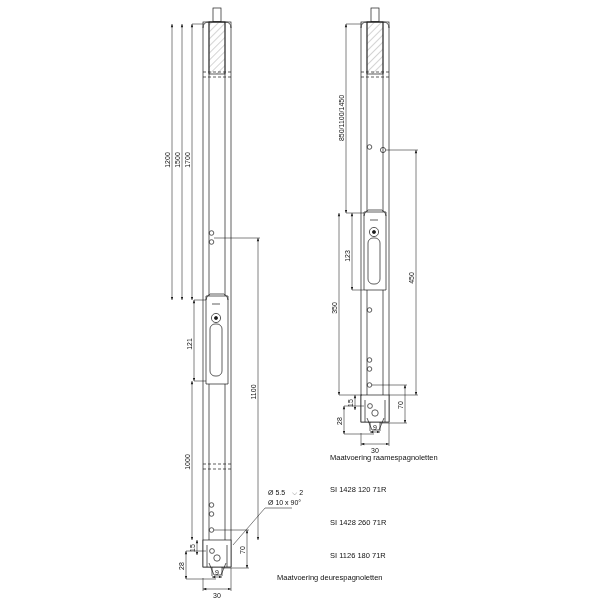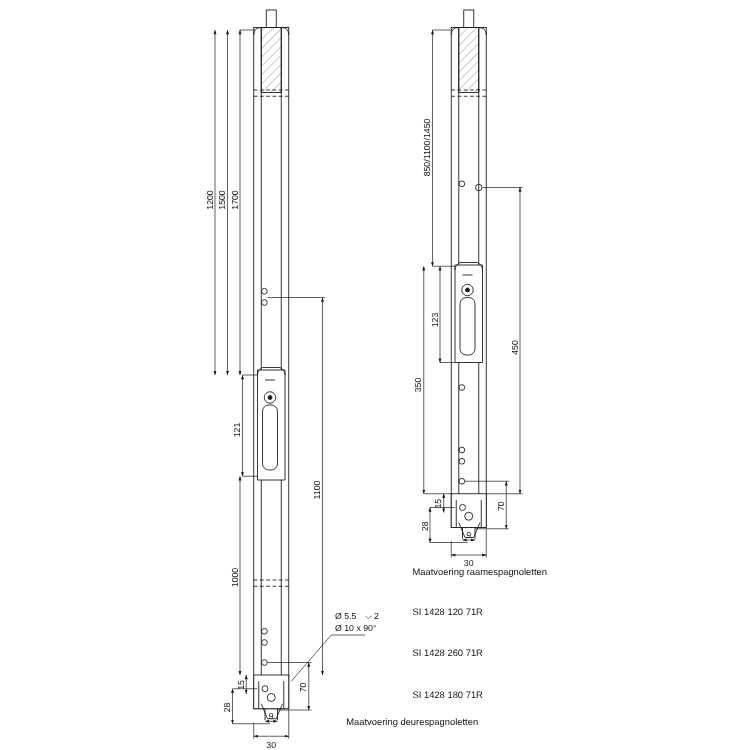--- a/index.html
+++ b/index.html
@@ -255,21 +255,21 @@
       <text transform="translate(353,403) rotate(-90)" text-anchor="middle">15</text>
       <text x="375" y="453" text-anchor="middle">30</text>
       <text x="375" y="430" text-anchor="middle">9</text>
     </g>
   </svg>
 
   <div class="cap" id="caption-window">
     <div class="title">Maatvoering raamespagnoletten</div>
     <div>SI 1428 120 71R</div>
     <div>SI 1428 260 71R</div>
-    <div>SI 1428 180 71R</div>
+    <div>SI 1126 180 71R</div>
   </div>
 
   <div class="cap" id="caption-door">
     <div class="title">Maatvoering deurespagnoletten</div>
     
     
     
   </div>
 
 </div>

